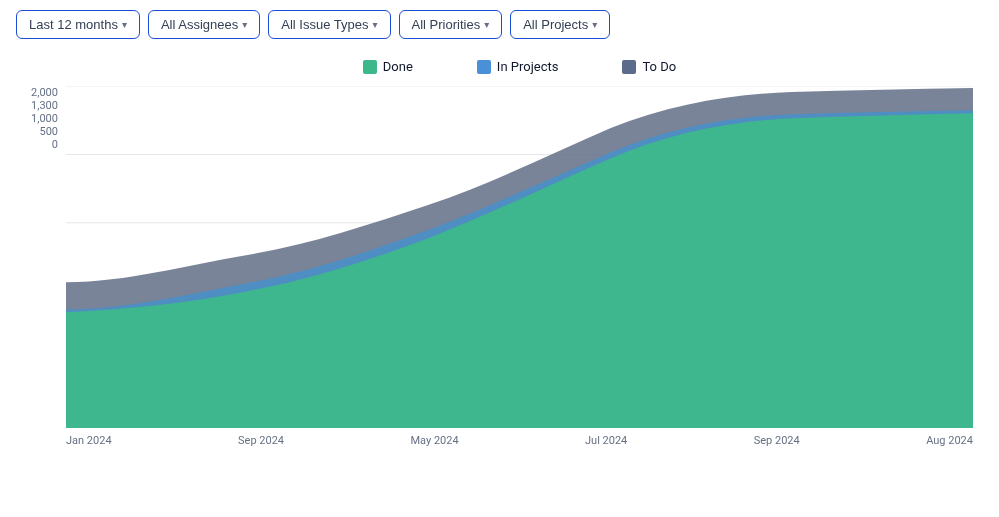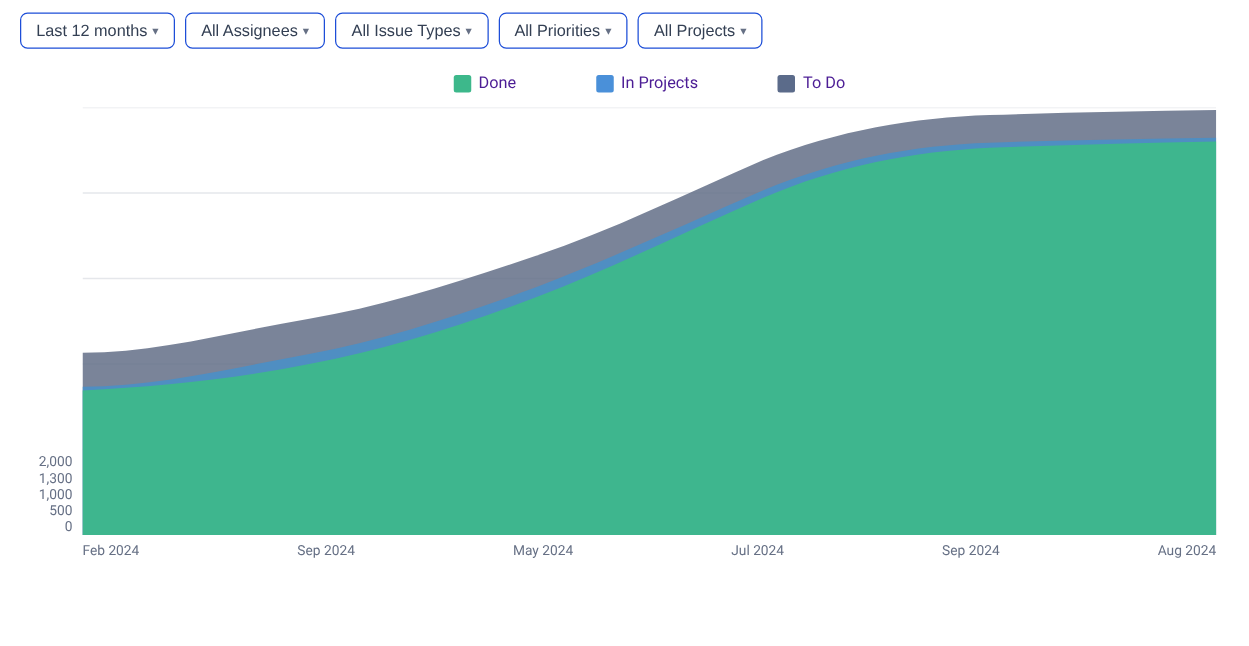--- a/index.html
+++ b/index.html
@@ -54,21 +54,21 @@
       justify-content: center;
       gap: 24px;
       margin-bottom: 12px;
     }
 
     .legend-item {
       display: flex;
       align-items: center;
       gap: 6px;
       font-size: 13px;
-      color: #4c1d95;
+      color: #0f172a;
       margin-left: 40px;
     }
 
     .legend-color {
       width: 14px;
       height: 14px;
       border-radius: 2px;
     }
 
     .chart-container {
@@ -86,21 +86,21 @@
     }
 
     .y-axis {
       position: absolute;
       left: 0;
       top: 0;
       bottom: 28px;
       width: 50px;
       display: flex;
       flex-direction: column;
-      justify-content: flex-end;
+      justify-content: flex-start;
       align-items: flex-end;
       padding-right: 8px;
     }
 
     .y-label {
       font-size: 11px;
       color: #667085;
     }
 
     .x-axis {
@@ -205,21 +205,21 @@
           C 60,222 120,216 180,204
           C 240,193 300,174 360,151
           C 420,128 480,98 540,72
           C 600,46 660,35 720,32
           C 780,30 840,28 900,27
           L 900,340 L 0,340 Z
         " fill="#3db88b" opacity="0.95"></path>
       </svg>
     </div>
     <div class="x-axis">
-    <span class="x-label">Feb 2024</span>
+    <span class="x-label">Jan 2024</span>
         <span class="x-label">Sep 2024</span>
         <span class="x-label">May 2024</span>
         <span class="x-label">Jul 2024</span>
         <span class="x-label">Sep 2024</span>
         <span class="x-label">Aug 2024</span>
       </div>
   </div>
 </div>
 
 </body></html>

